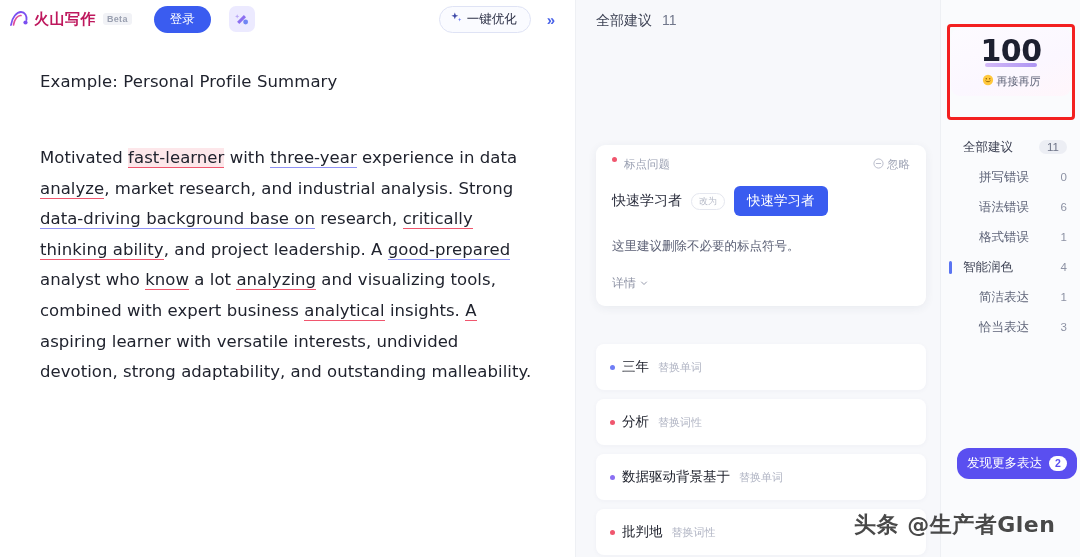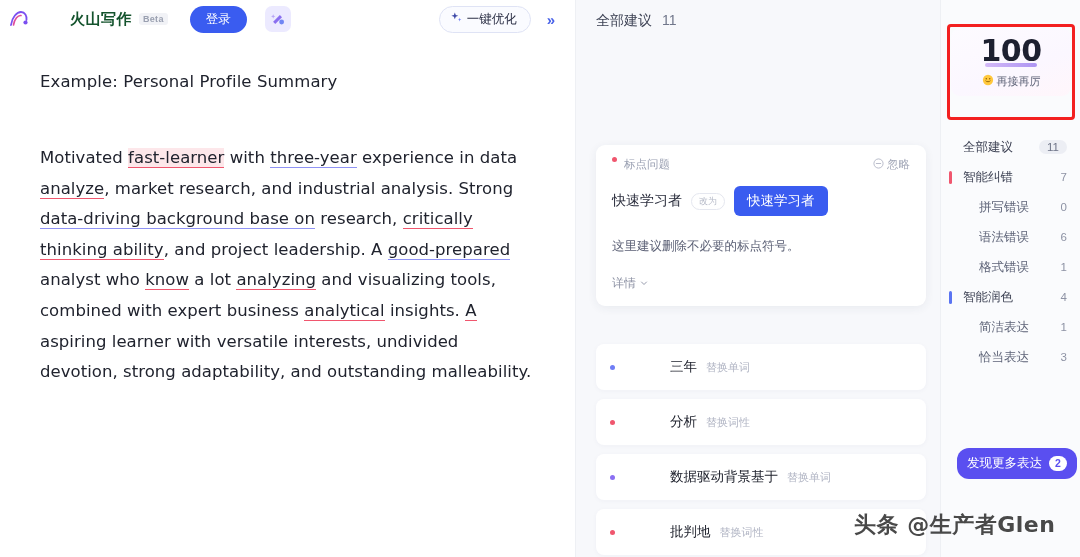--- a/index.html
+++ b/index.html
@@ -19,21 +19,21 @@
     border-right: 1px solid #eef0f4;
   }
   .topbar {
     height: 38px; display: flex; align-items: center;
     padding: 0 10px 0 8px; gap: 8px;
     background: #ffffff;
   }
   .brand { display: flex; align-items: center; gap: 4px; }
   .brand-mark { width: 22px; height: 22px; position: relative; }
   .brand-name {
-    font-size: 15px; font-weight: bold; color: #14532d; letter-spacing: .5px; margin-left: 36px;
+    font-size: 15px; font-weight: bold; color: #be185d; letter-spacing: .5px;
   }
   .beta-badge {
     font-size: 9px; color: #9aa0b0; background: #f1f2f6;
     border-radius: 3px; padding: 1px 4px; margin-left: 3px;
     font-weight: bold; letter-spacing: .3px;
   }
   .login-btn {
     background: #3a5cf0; color: #fff; font-size: 12.5px;
     border-radius: 14px; padding: 5px 16px; margin-left: 14px;
     cursor: pointer; white-space: nowrap;
@@ -128,21 +128,21 @@
     display: flex; align-items: center; gap: 3px; cursor: pointer;
   }
 
   .mini-list { position: absolute; left: 20px; top: 344px; width: 330px; }
   .mini {
     background: #fff; border-radius: 8px; height: 46px;
     display: flex; align-items: center; padding: 0 14px;
     margin-bottom: 9px; cursor: pointer;
     box-shadow: 0 1px 5px rgba(40,50,90,.04);
   }
-  .mini-word { font-size: 13.5px; color: #20232e; margin-left: 48px; }
+  .mini-word { font-size: 13.5px; color: #20232e; }
   .mini-tag { font-size: 11px; color: #b1b5c4; margin-left: 9px; }
 
   
   .side-col {
     width: 140px; height: 557px; background: #fafbfd;
     position: relative; border-left: 1px solid #eef0f4;
   }
   .score-wrap {
     position: absolute; left: 10px; top: 28px; width: 120px; height: 68px;
   }
@@ -342,25 +342,20 @@
         </div>
       </div>
     </div>
     <div class="ann-box"></div>
 
     <div class="side-list" id="side-list">
         <div class="side-row r-indent-0">
           <span class="side-label">全部建议</span>
           <span class="side-count pill">11</span>
         </div>
-        <div class="side-row r-indent-0">
-          <span class="bar red"></span>
-          <span class="side-label">智能纠错</span>
-          <span class="side-count">7</span>
-        </div>
         <div class="side-row r-indent-1">
           <span class="side-label sub">拼写错误</span>
           <span class="side-count">0</span>
         </div>
         <div class="side-row r-indent-1">
           <span class="side-label sub">语法错误</span>
           <span class="side-count">6</span>
         </div>
         <div class="side-row r-indent-1">
           <span class="side-label sub">格式错误</span>

